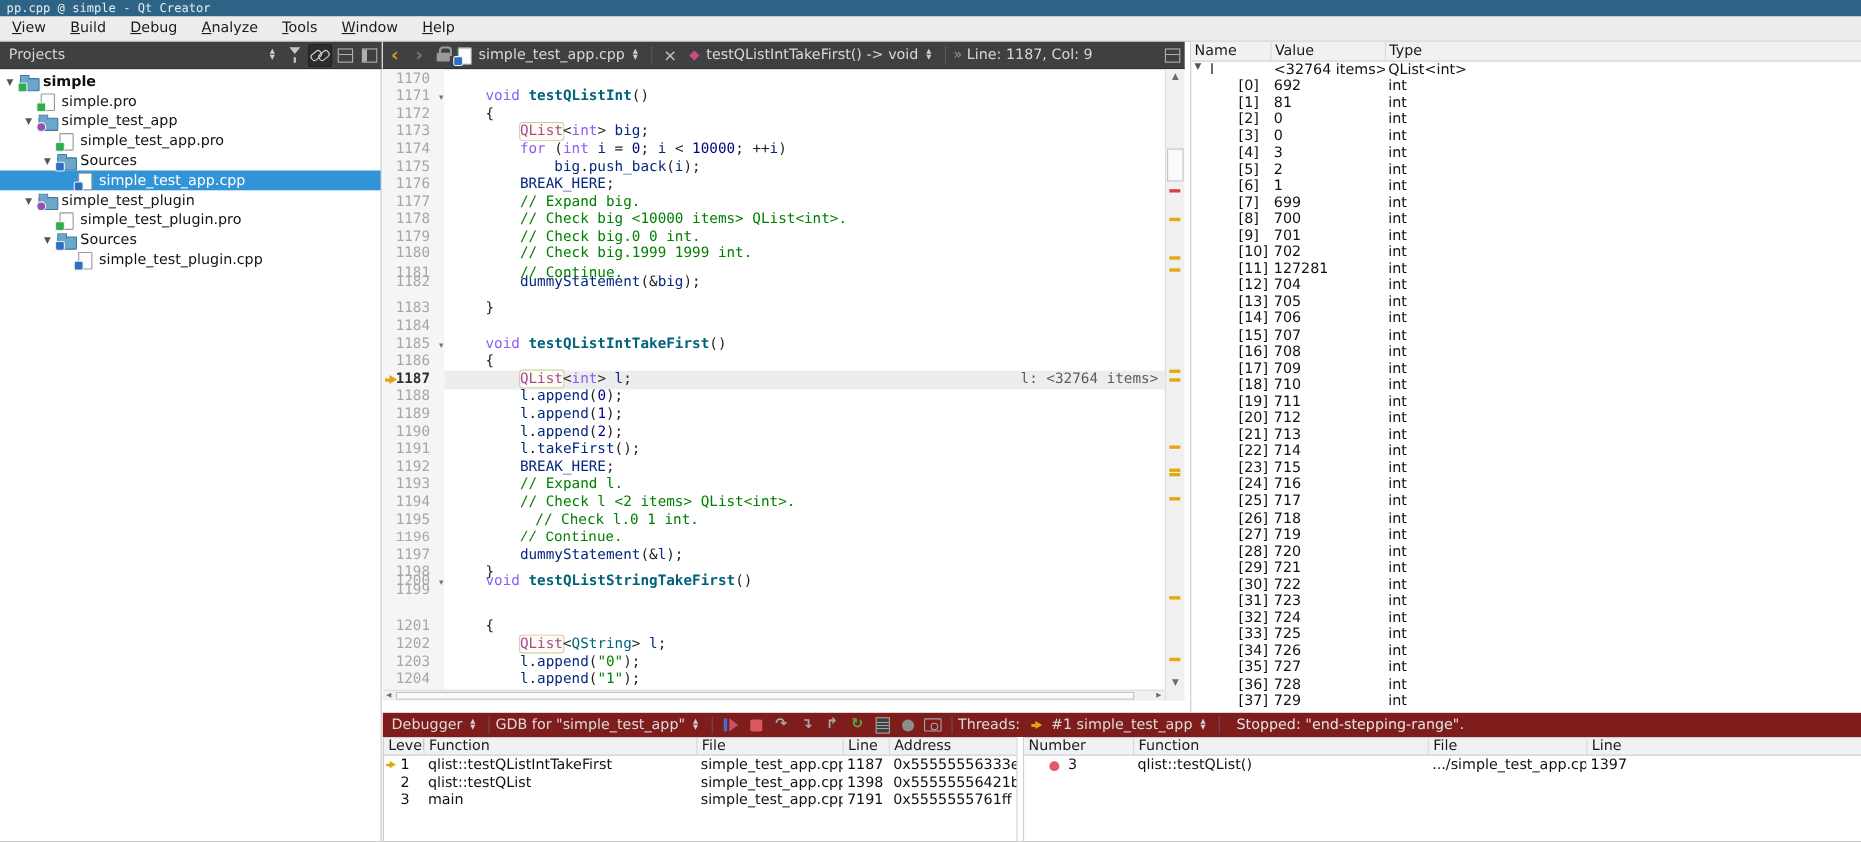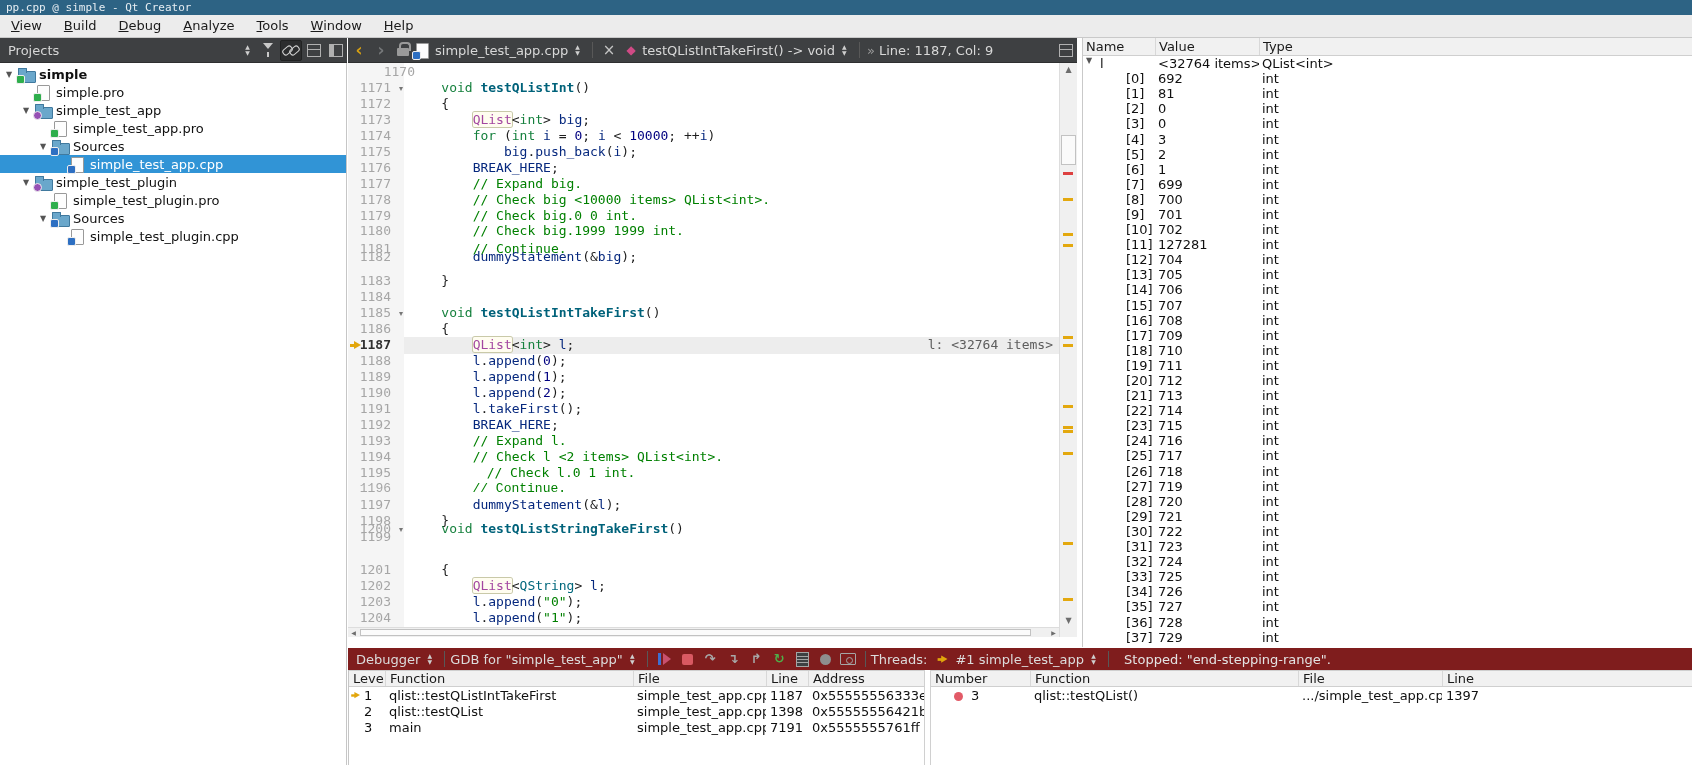--- a/index.html
+++ b/index.html
@@ -63,21 +63,21 @@
 #editor{left:348px;top:63px;width:729px;height:574px;background:#fff}
 #gutter-bg{position:absolute;left:0;top:0;bottom:10px;width:56px;background:#f5f5f5}
 #code{position:absolute;left:0;top:1px;right:18px;bottom:10px;overflow:hidden}
 .code-row{position:absolute;left:0;width:100%;height:17px;display:flex;font:13px/16px "DejaVu Sans Mono",monospace}
 .gut{width:56px;flex:none;text-align:right;padding-right:13px;color:#a6a6a6;position:relative}
 .fold{position:absolute;right:1px;top:1px;font-size:8px;color:#777;font-family:"DejaVu Sans",sans-serif}
 .ctext{flex:1;white-space:pre;padding-left:6px;position:relative;color:#1e1e1e}
 .code-row.cur .ctext{background:#ededed}
 .code-row.cur .gut{color:#303030;font-weight:bold}
 .annot{position:absolute;right:6px;top:0;color:#5d5d5d}
-.tk-k{color:#15803d}.tk-c{color:#008000}.tk-n{color:#000080}.tk-i{color:#06287e}
+.tk-k{color:#8b5cf6}.tk-c{color:#008000}.tk-n{color:#000080}.tk-i{color:#06287e}
 .tk-f{color:#00627a;font-weight:bold}.tk-t{color:#00677c}.tk-s{color:#008000}.tk-p{color:#1e1e1e}
 .tk-q{color:#a347a0;background:#fffdf0;box-shadow:0 0 0 1px #c9c9a8;border-radius:2px}
 .garrow{position:relative;display:inline-block;width:12px;height:9px}
 .garrow::before{content:"";position:absolute;left:0;top:3px;width:5px;height:3px;background:#e2a60c}
 .garrow::after{content:"";position:absolute;left:4px;top:0;width:0;height:0;border-left:7px solid #e2a60c;border-top:4.5px solid transparent;border-bottom:4.5px solid transparent}
 .cl-arrow{position:absolute;left:2px;top:4px}
 #vsb{position:absolute;right:0;top:0;bottom:10px;width:18px;background:#f0f0f0;border-left:1px solid #ddd}
 .sbtn{position:absolute;left:0;width:17px;text-align:center;color:#6d6d6d;font-size:8px;line-height:13px;height:13px}
 #vsb .up{top:0}#vsb .down{bottom:0}
 #vsb .thumb{position:absolute;left:1px;width:15px;top:72px;height:30px;background:#fafafa;border:1px solid #c2c2c2}
@@ -247,21 +247,21 @@
         <span class="ico file b-cpp">
           <i class="bdg"></i>
         </span>
         <span>simple_test_plugin.cpp</span>
       </div>
     </div>
 
   <div id="editor" class="abs">
     <div id="gutter-bg"></div>
     <div id="code">
-        <div class="code-row" style="top: 0px; padding-left: 24px;">
+        <div class="code-row" style="top: 0px;">
           <span class="gut">1170</span>
           <span class="ctext"></span>
         </div>
         <div class="code-row" style="top: 16.05px;">
           <span class="gut">1171<span class="fold">▾</span></span>
           <span class="ctext"><span class="tk-p">    </span><span class="tk-k">void</span><span class="tk-p"> </span><span class="tk-f">testQListInt</span><span class="tk-p">()</span></span>
         </div>
         <div class="code-row" style="top: 32.1px;">
           <span class="gut">1172</span>
           <span class="ctext"><span class="tk-p">    {</span></span>

